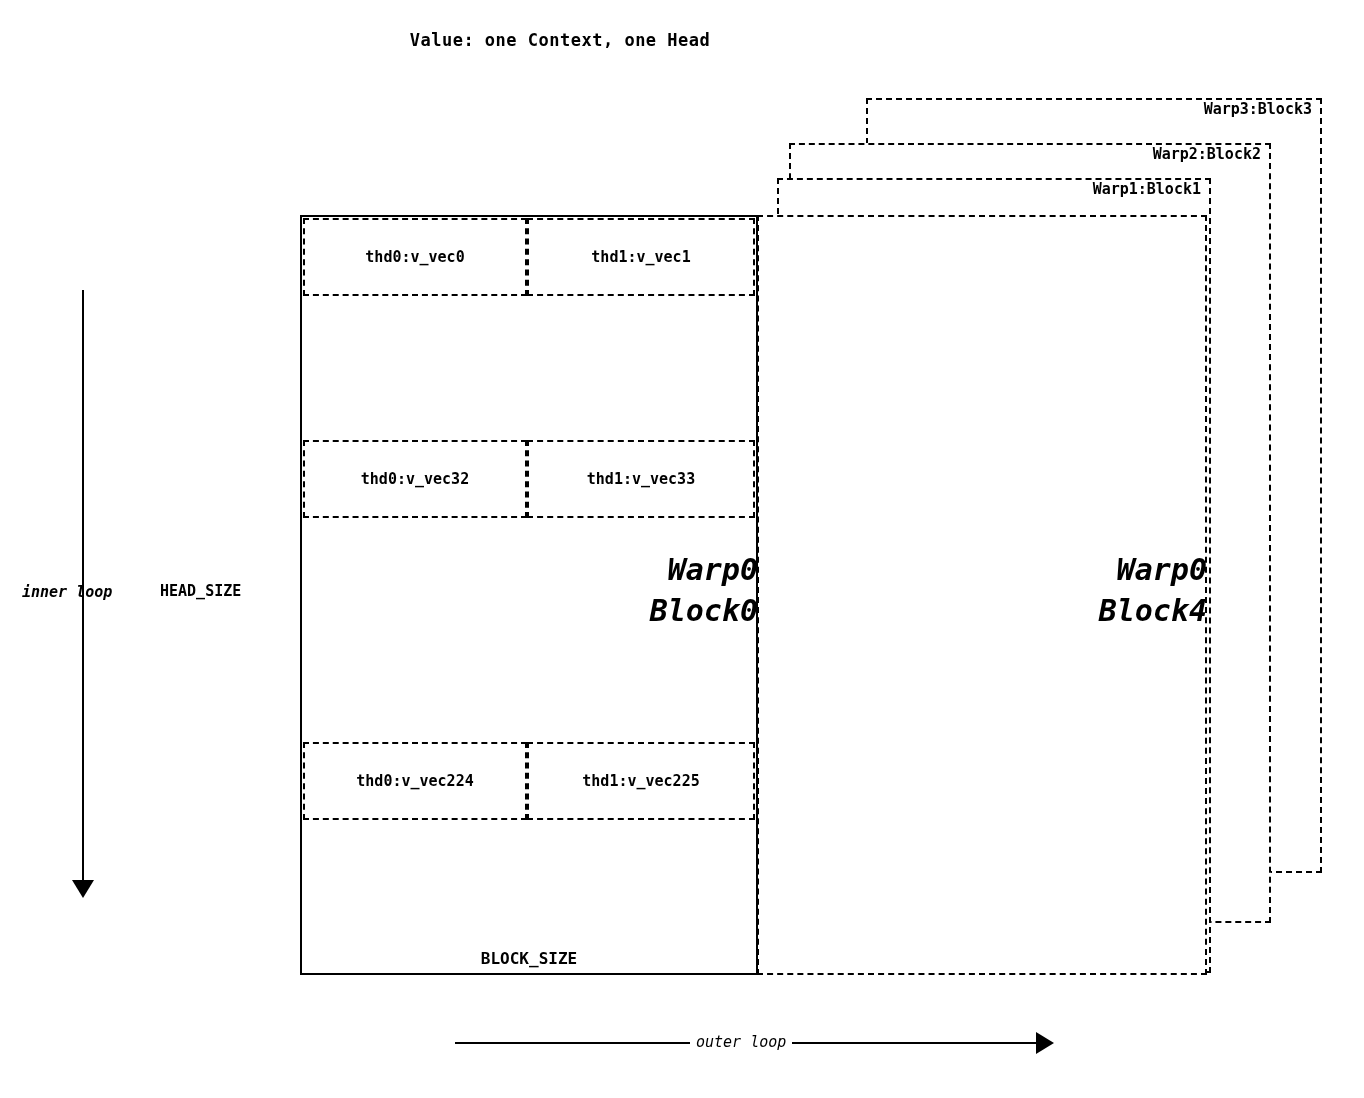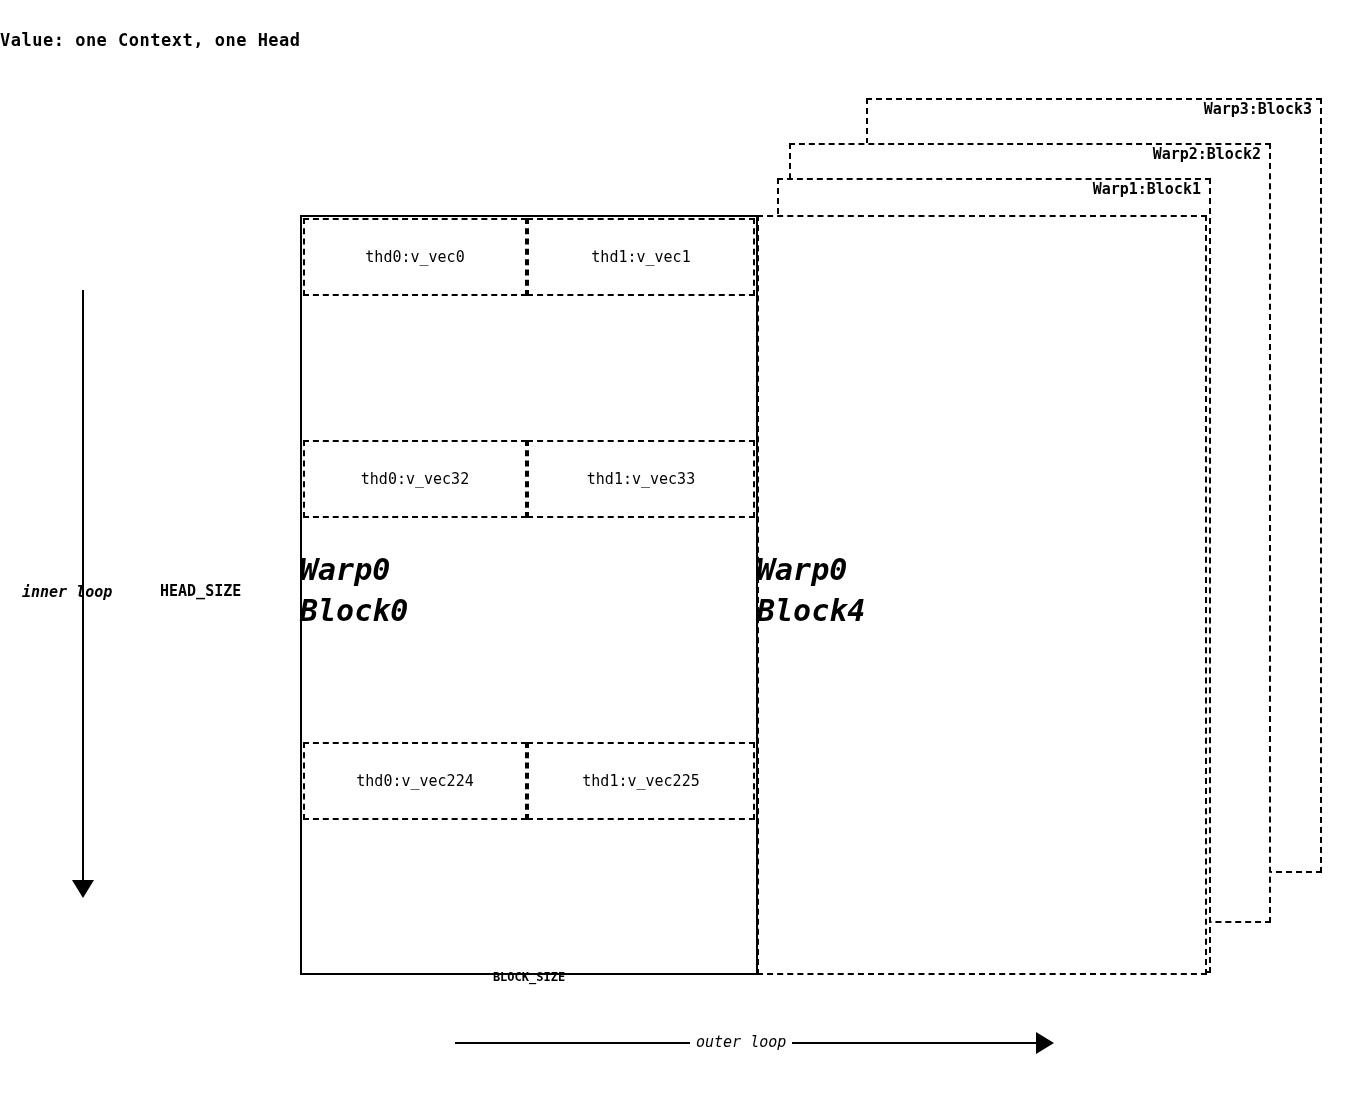--- a/index.html
+++ b/index.html
@@ -13,21 +13,21 @@
     position: relative;
     font-family: "DejaVu Sans Mono", "Liberation Mono", monospace;
     color: #000000;
     overflow: hidden;
   }
   .title {
     position: absolute;
     top: 30px;
     left: 0;
     width: 1120px;
-    text-align: left;
+    text-align: center;
     font-size: 17px;
     font-weight: bold;
     letter-spacing: 0.5px;
   }
 
   
   .back-panel {
     position: absolute;
     border: 2px dashed #000;
     background: #ffffff;
@@ -59,40 +59,40 @@
   #block0 {
     position: absolute;
     left: 300px; top: 215px; width: 458px; height: 760px;
     border: 2px solid #000;
     background: #ffffff;
     box-sizing: border-box;
   }
 
   .warp-label {
     position: absolute;
-    text-align: left;
+    text-align: right;
     font-style: italic;
     font-weight: bold;
     font-size: 30px;
     line-height: 1.35;
     white-space: pre-line;
   }
   #warp-label-block0 { left: 300px; top: 550px; width: 458px; }
   #warp-label-block4 { left: 757px; top: 550px; width: 450px; }
 
   
   .thd-cell {
     position: absolute;
     border: 2px dashed #000;
     box-sizing: border-box;
     display: flex;
     align-items: center;
     justify-content: center;
     font-size: 15px;
-    font-weight: normal;
+    font-weight: bold;
     background: #ffffff;
     white-space: nowrap;
   }
   .row0 { top: 218px; height: 78px; }
   .row1 { top: 440px; height: 78px; }
   .row2 { top: 742px; height: 78px; }
   .colL  { left: 303px; width: 224px; }
   .colR  { left: 527px; width: 228px; }
 
   
@@ -128,24 +128,24 @@
     top: 582px;
     font-size: 15px;
     font-weight: bold;
     white-space: nowrap;
   }
 
   
   #block-size-label {
     position: absolute;
     left: 300px;
-    top: 970px;
+    top: 949px;
     width: 458px;
     text-align: center;
-    font-size: 12px;
+    font-size: 16px;
     font-weight: bold;
   }
   #haxis {
     position: absolute;
     left: 455px;
     top: 1042px;
     width: 585px;
     height: 2px;
     background: #000;
   }

